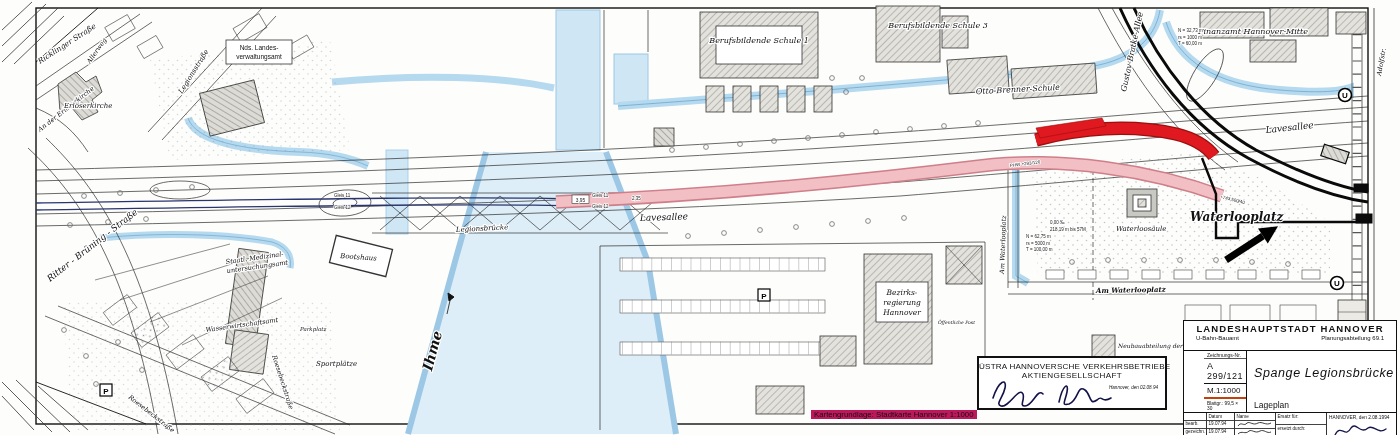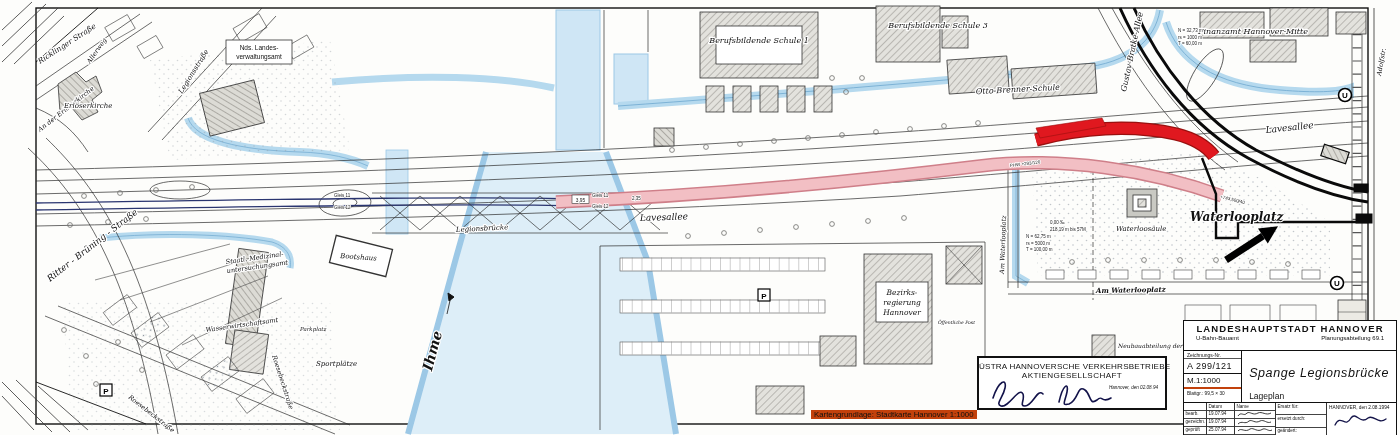--- a/index.html
+++ b/index.html
@@ -14,28 +14,28 @@
   .anno{font-family:"Liberation Sans",sans-serif;fill:#222;
         paint-order:stroke;stroke:#ffffff;stroke-width:1.6px;stroke-linejoin:round;}
 
   
   .tblock{position:absolute;left:1183px;top:320px;width:212px;background:#fff;
           border:1.4px solid #111;font-family:"Liberation Sans",sans-serif;color:#111;z-index:5;}
   .tb-head{border-bottom:1px solid #111;padding:2px 4px 7px;}
   .tb-city{font-weight:bold;font-size:9.5px;text-align:center;letter-spacing:1.1px;white-space:nowrap;}
   .tb-sub{display:flex;justify-content:space-between;font-size:6px;padding:1px 8px 2px;}
   .tb-mid{display:flex;border-bottom:1px solid #111;}
-  .tb-left{width:60px;border-right:1px solid #111;}
+  .tb-left{width:60px;border-right:1px solid #111;margin-left:20px;}
   .tb-znr-label{font-size:5px;padding:1px 3px 0;border-bottom:.5px solid #555;}
   .tb-znr{font-size:9px;padding:2px 3px;border-bottom:1px solid #111;letter-spacing:.5px;}
   .tb-scale{font-size:8px;padding:2px 3px;border-bottom:2px solid #c2410c;}
   .tb-sheet{font-size:4.8px;padding:1.5px 3px;}
   .tb-right{flex:1;padding:1px 7px;}
   .tb-title{font-size:12.5px;letter-spacing:.6px;margin-top:14px;white-space:nowrap;font-style:italic;}
-  .tb-plan{font-size:8.5px;margin-top:11px;}
+  .tb-plan{font-size:8.5px;margin-top:20px;}
   .tb-table{display:flex;font-size:4.6px;border-bottom:1px solid #111;line-height:1.1;}
   .tb-col{border-right:.6px solid #333;}
   .tb-col:last-child{border-right:none;}
   .tb-c1{width:22px}.tb-c2{width:27px}.tb-c3{width:40px}.tb-c4{width:50px}.tb-c5{flex:1;position:relative}
   .tb-row{height:6.4px;border-bottom:.5px solid #444;padding:.5px 1.5px 0;overflow:hidden;white-space:nowrap;}
   .tb-row:last-child{border-bottom:none;}
   .tb-row3{height:10.8px;border-bottom:.5px solid #444;padding:.5px 1.5px 0;white-space:nowrap;}
   .tb-row3:last-child{border-bottom:none;}
   .tb-hann{font-size:4.8px;padding:1.5px 2px 0;white-space:nowrap;}
   .tb-print{font-size:4.8px;padding:1px 3px;}
@@ -43,21 +43,21 @@
 
   
   .ustra{position:absolute;left:977px;top:356px;width:186px;height:50px;background:#fff;
          border:2px solid #111;text-align:center;z-index:4;}
   .ustra-l1{font-size:8.1px;margin-top:4px;letter-spacing:.2px;white-space:nowrap;}
   .ustra-l2{font-size:8.1px;letter-spacing:.4px;text-align:center;}
   .ustra-date{position:absolute;right:7px;top:27px;font-size:4.6px;font-style:italic;white-space:nowrap;}
   .ustra-sig{position:absolute;left:8px;top:16px;overflow:visible;}
 
   .mapsource{position:absolute;left:811px;top:410px;font-size:7.8px;z-index:3;
-             background:#c2410c;padding:0 3px;white-space:nowrap;}
+             background:#be185d;padding:0 3px;white-space:nowrap;}
 </style>
 </head>
 <body>
 
 <div class="canvas">
 
 <svg class="map" width="1400" height="435" viewBox="0 0 1400 435">
   <defs>
     <pattern id="hatch45" width="5" height="5" patternUnits="userSpaceOnUse" patternTransform="rotate(45)">
       <rect width="5" height="5" fill="#e3e2dd"></rect>

